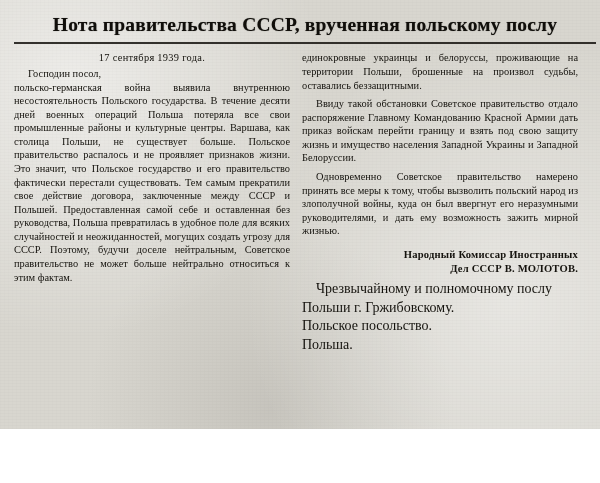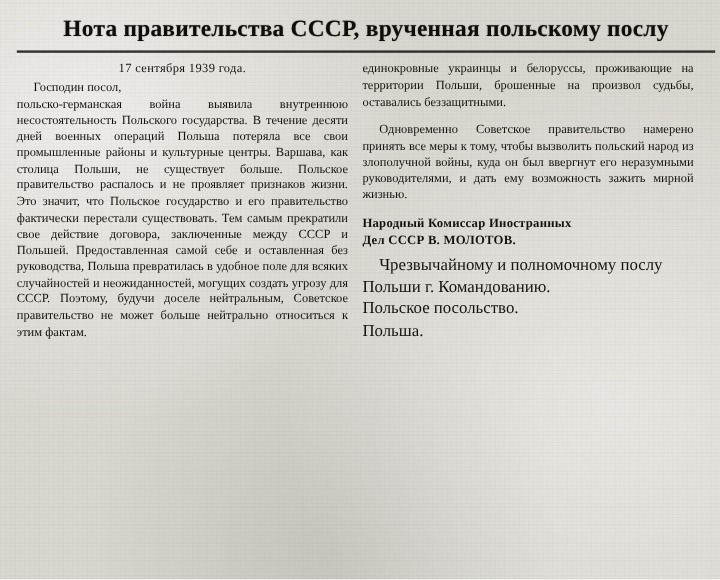--- a/index.html
+++ b/index.html
@@ -8,21 +8,21 @@
     background: #ffffff;
   }
   body {
     width: 600px;
     height: 483px;
     font-family: "Liberation Serif", serif;
   }
   .page {
     position: relative;
     width: 600px;
-    height: 483px;
+    height: 429px;
     background: #d8d6cf;
     background-image:
       radial-gradient(circle at 12% 20%, rgba(255,255,255,0.55) 0%, rgba(255,255,255,0) 40%),
       radial-gradient(circle at 85% 70%, rgba(255,255,255,0.40) 0%, rgba(255,255,255,0) 45%),
       radial-gradient(circle at 45% 95%, rgba(120,116,108,0.18) 0%, rgba(120,116,108,0) 35%);
     overflow: hidden;
     box-sizing: border-box;
     padding: 10px 4px 6px 14px;
     color: #16140f;
   }
@@ -75,21 +75,21 @@
     margin-bottom: 2px;
     font-size: 10.4px;
     letter-spacing: 0.3px;
   }
   p {
     margin: 0;
     text-indent: 14px;
   }
   p.noindent { text-indent: 0; }
   .sign {
-    text-align: left;
+    text-align: right;
     font-weight: bold;
     font-size: 10.6px;
     line-height: 1.3;
     margin-top: 5px;
     letter-spacing: 0.2px;
   }
   .tail {
     margin-top: 5px;
     font-size: 14px;
     line-height: 1.32;
@@ -115,31 +115,32 @@
     <div class="col">
       <div class="datum">17 сентября 1939 года.</div>
       <p>Господин посол,</p>
       <p class="noindent">польско-германская война выявила внутреннюю несостоятельность Польского государства. В течение десяти дней военных операций Польша потеряла все свои промышленные районы и культурные центры. Варшава, как столица Польши, не существует больше. Польское правительство распалось и не проявляет признаков жизни. Это значит, что Польское государство и его правительство фактически перестали существовать. Тем самым прекратили свое действие договора, заключенные между СССР и Польшей. Предоставленная самой себе и оставленная без руководства, Польша превратилась в удобное поле для всяких случайностей и неожиданностей, могущих создать угрозу для СССР. Поэтому, будучи доселе нейтральным, Советское правительство не может больше нейтрально относиться к этим фактам.</p>
       <div class="gap"></div>
     </div>
 
     <div class="col">
       <p class="noindent">единокровные украинцы и белоруссы, проживающие на территории Польши, брошенные на произвол судьбы, оставались беззащитными.</p>
       <div class="gap"></div>
+      <p>Ввиду такой обстановки Советское правительство отдало распоряжение Главному Командованию Красной Армии дать приказ войскам перейти границу и взять под свою защиту жизнь и имущество населения Западной Украины и Западной Белоруссии.</p>
       <div class="gap"></div>
       <p>Одновременно Советское правительство намерено принять все меры к тому, чтобы вызволить польский народ из злополучной войны, куда он был ввергнут его неразумными руководителями, и дать ему возможность зажить мирной жизнью.</p>
       <div class="gap"></div>
 
       <div class="sign">
         <div>Народный Комиссар Иностранных</div>
         <div>Дел СССР В. МОЛОТОВ.</div>
       </div>
 
       <div class="tail">
         <p class="t1">Чрезвычайному и полномочному послу</p>
-        <p>Польши г. Командованию.</p>
+        <p>Польши г. Гржибовскому.</p>
         <p>Польское посольство.</p>
         <p>Польша.</p>
       </div>
     </div>
 
   </div>
 </div>
 
 </body></html>

